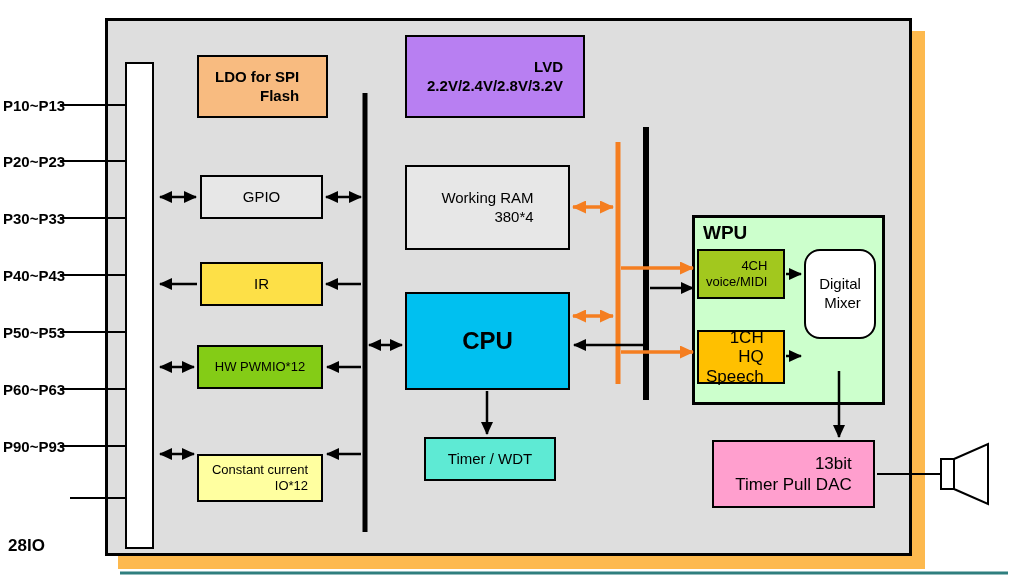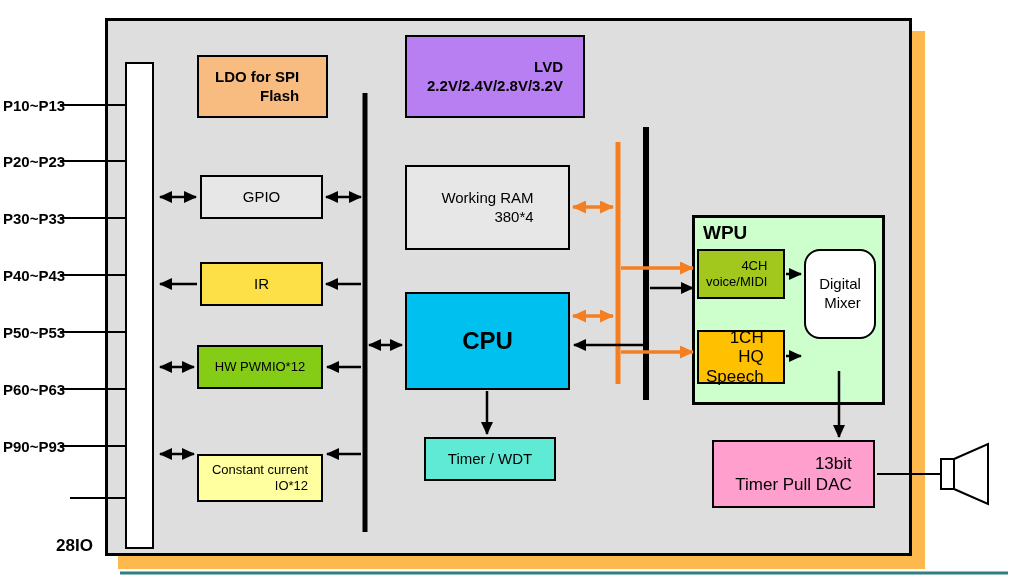--- a/index.html
+++ b/index.html
@@ -36,21 +36,20 @@
     font-size: 15px;
     font-weight: bold;
     white-space: pre-line;
     line-height: 20px;
   }
   .io-total {
     position: absolute;
     left: 8px; top: 536px;
     font-size: 17px;
     font-weight: bold;
-    margin-left: 48px;
   }
   .block {
     position: absolute;
     border: 2px solid #000;
     display: flex;
     align-items: center;
     justify-content: center;
     text-align: right;
     white-space: pre-line;
     line-height: 1.25;

